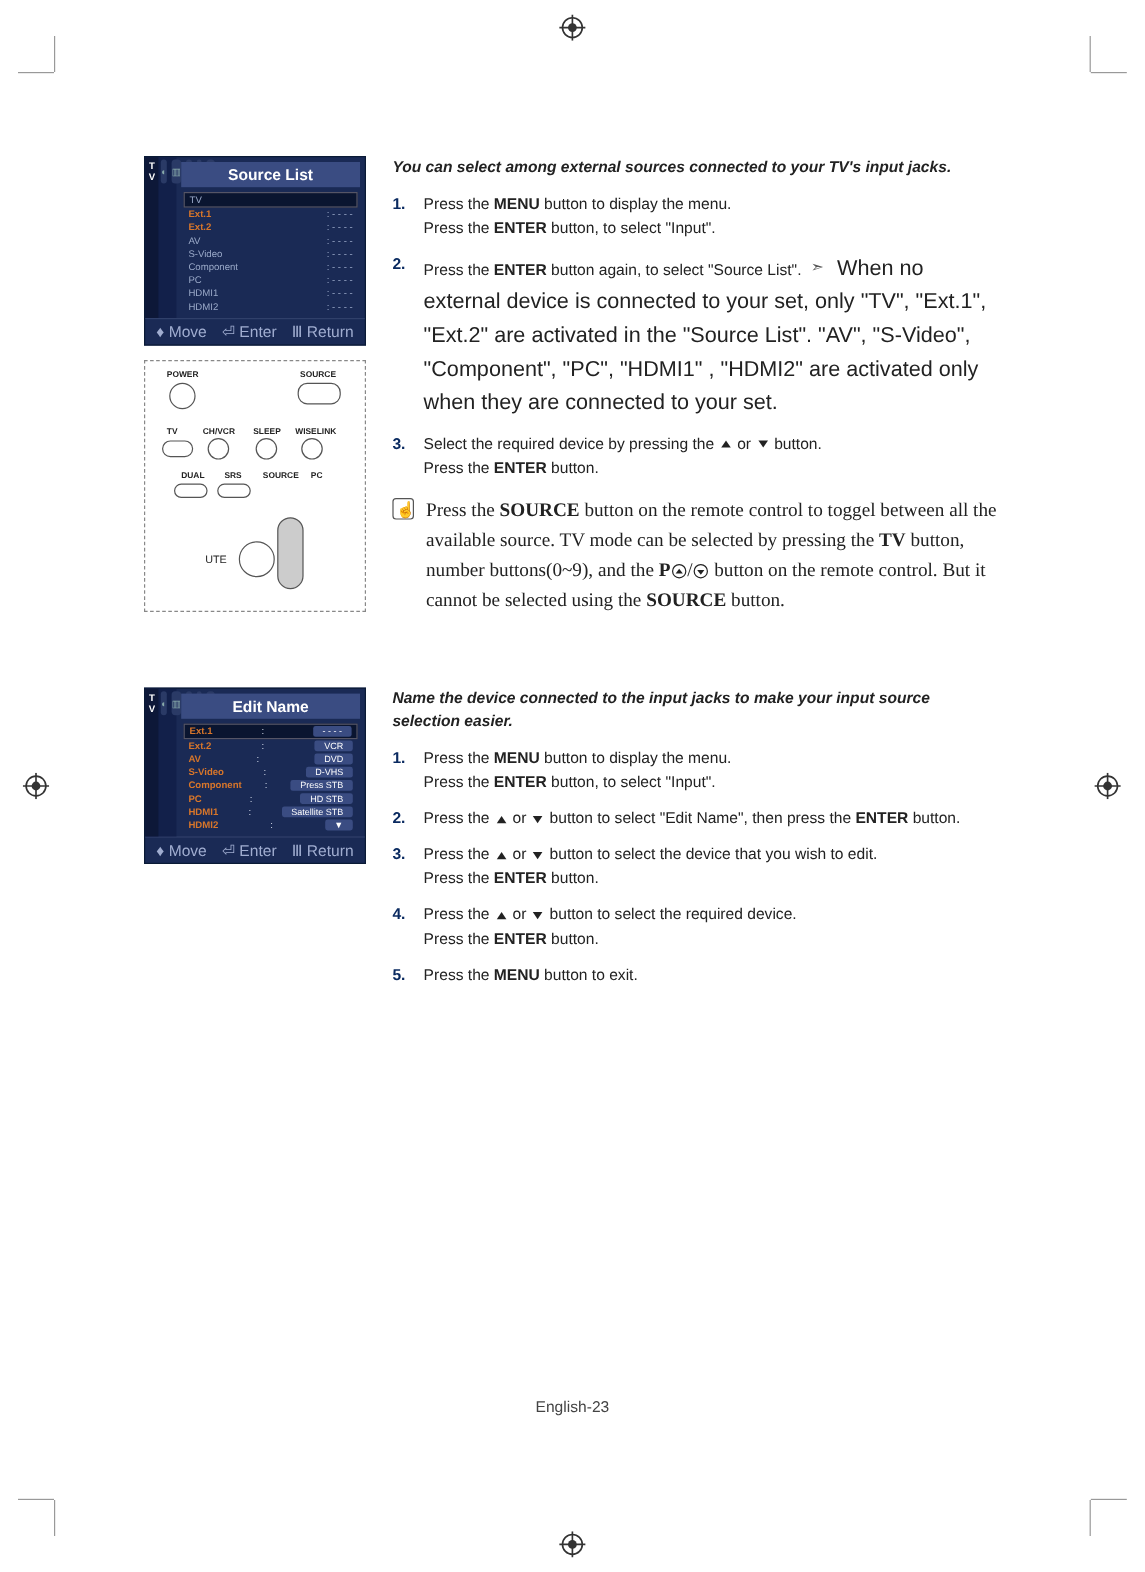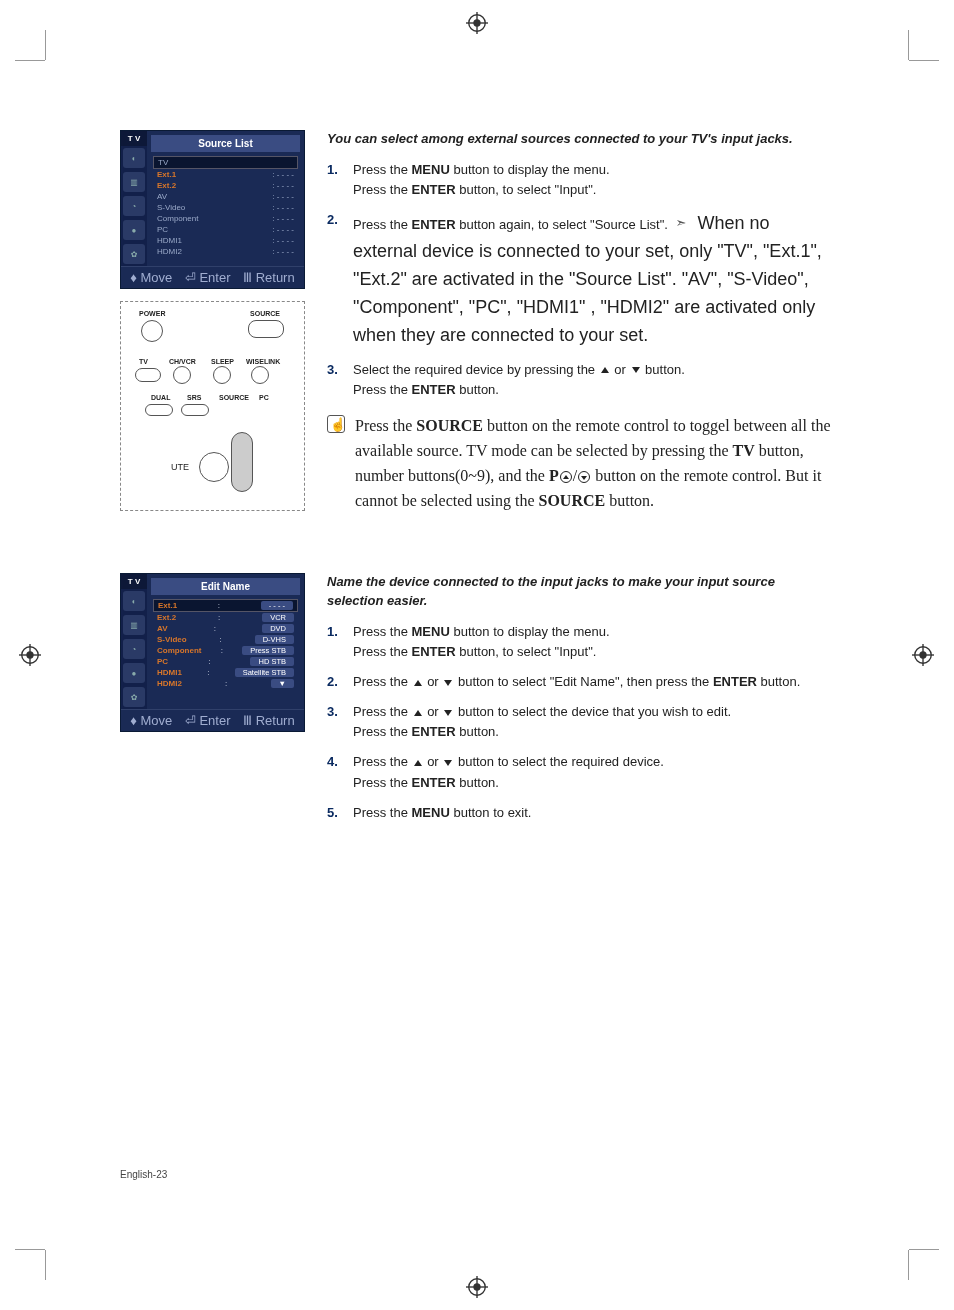--- a/index.html
+++ b/index.html
@@ -156,28 +156,28 @@
     background: #1a2a55;
     border: 1px solid #0a1a35;
     font-size: 8px;
     color: #d0d8e8;
     margin-bottom: 12px;
   }
   .osd-head { display:flex; }
   .osd-tab {
     width: 26px;
     background: #12204a;
-    display:flex; flex-direction:column;
+    display:flex; flex-direction:row;
   }
   .osd-tab .tv { color:#fff; font-size:8px; font-weight:bold; padding:3px; text-align:center; background:#0d1838;}
   .osd-tab .ic { height:20px; margin:2px; border-radius:3px; background:#2a3a66; display:flex;align-items:center;justify-content:center; color:#8aa;}
   .osd-main { flex:1; }
   .osd-title {
     background:#3a4c82; color:#fff; font-weight:bold; text-align:center;
-    padding:3px; font-size:10px; margin:4px;
+    padding:3px; font-size:13px; margin:4px;
   }
   .osd-list { padding: 0 6px 4px 6px; }
   .osd-row { display:flex; justify-content:space-between; padding:1px 4px; }
   .osd-row.sel { background:#0a1530; border:1px solid #556; }
   .osd-row .lab { color:#9aa9c8; }
   .osd-row.act .lab { color:#d8762a; font-weight:bold; }
   .osd-row .val { color:#9aa9c8; }
   .osd-row .pill { background:#3a4c82; color:#fff; padding:0 8px; border-radius:2px; font-size:7.5px; }
   .osd-foot { display:flex; justify-content:space-around; border-top:1px solid #30406a; padding:3px; font-size:13px; color:#a0add0;}
   .osd-foot span::before { content:""; }
@@ -189,21 +189,22 @@
     position: relative;
     font-size:7px;
   }
   .remote-fig .lbl { position:absolute; font-size:7px; color:#222; font-weight:bold; }
   .rbtn { position:absolute; border:1px solid #555; border-radius:50%; background:#fff; }
   .rbtn.oval { border-radius:8px; }
 
   .page-footer {
     position: absolute;
     bottom: 0; left: 0; right: 0;
-    font-size: 10px;
+    text-align: center;
+    font-size: 13px;
     color: #444;
   }
 </style>
 </head>
 <body>
 
 <div class="crop-corner tl"></div>
 <div class="crop-corner tr"></div>
 <div class="crop-corner bl"></div>
 <div class="crop-corner br"></div>

